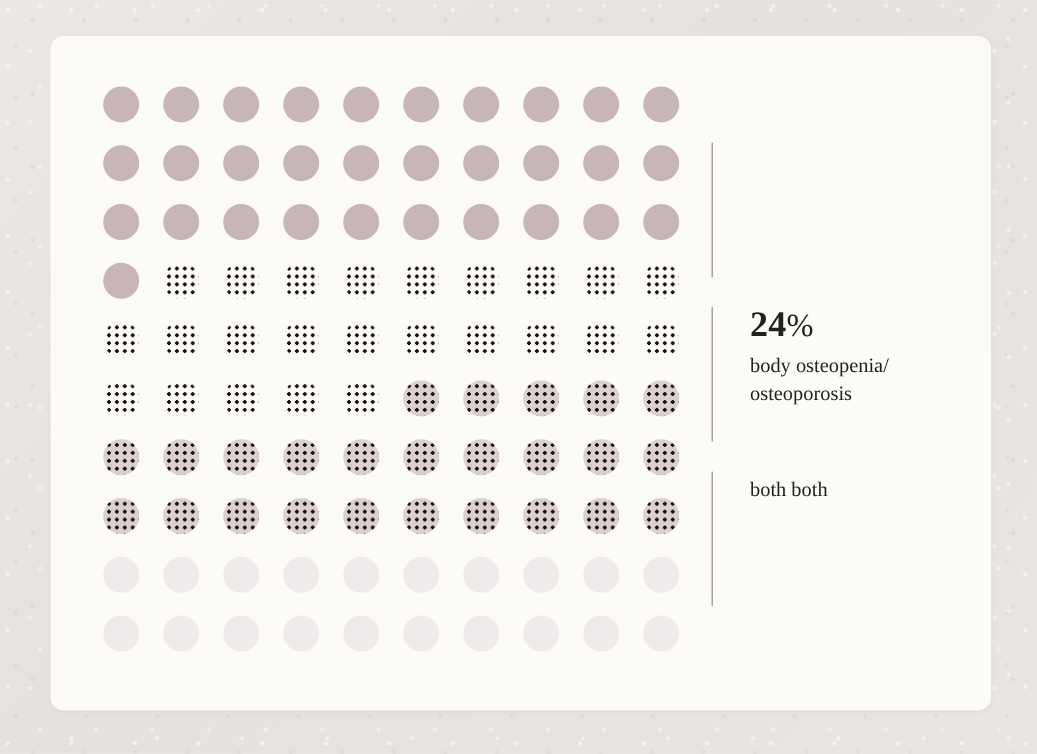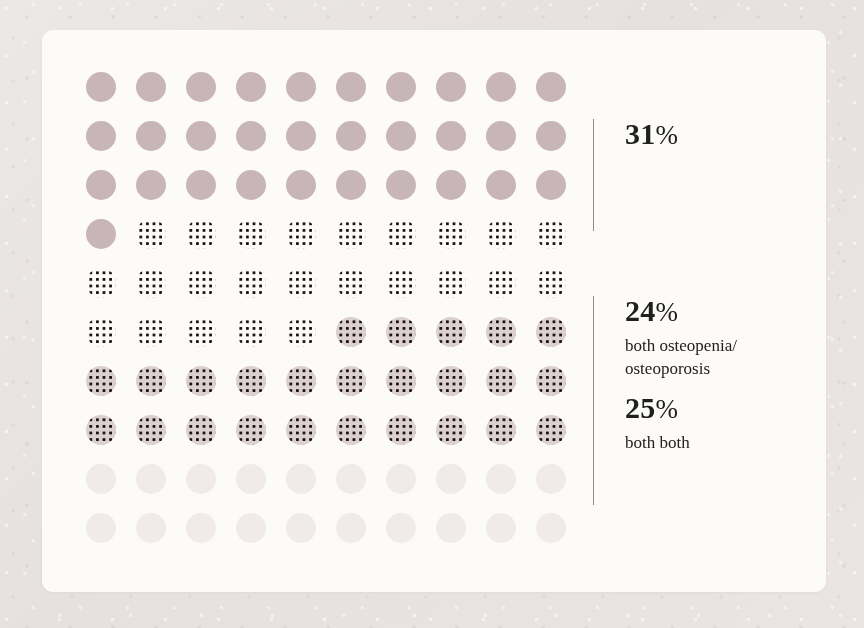--- a/index.html
+++ b/index.html
@@ -222,28 +222,26 @@
       <div class="dot empty" style="left: 250px; top: 441px;"></div>
       <div class="dot empty" style="left: 300px; top: 441px;"></div>
       <div class="dot empty" style="left: 350px; top: 441px;"></div>
       <div class="dot empty" style="left: 400px; top: 441px;"></div>
       <div class="dot empty" style="left: 450px; top: 441px;"></div>
     </div>
 
   <div id="legend">
       <div class="legend-entry" style="top: 45px;">
         <div class="legend-rule" style="height: 112px;"></div>
-        <div class="legend-value"><span class="num">31</span><span class="pct">%</span></div>
       </div>
-      <div class="legend-entry" style="top: 182px; margin-top: 40px;">
+      <div class="legend-entry" style="top: 182px;">
         <div class="legend-rule" style="height: 112px;"></div>
         <div class="legend-value"><span class="num">24</span><span class="pct">%</span></div>
-        <div class="legend-desc">both osteopenia/
+        <div class="legend-desc">body osteopenia/
 osteoporosis</div>
       </div>
       <div class="legend-entry" style="top: 319px;">
         <div class="legend-rule" style="height: 112px;"></div>
-        <div class="legend-value"><span class="num">25</span><span class="pct">%</span></div>
         <div class="legend-desc">both both</div>
       </div>
     </div>
 
 </div>
 
 </body></html>

